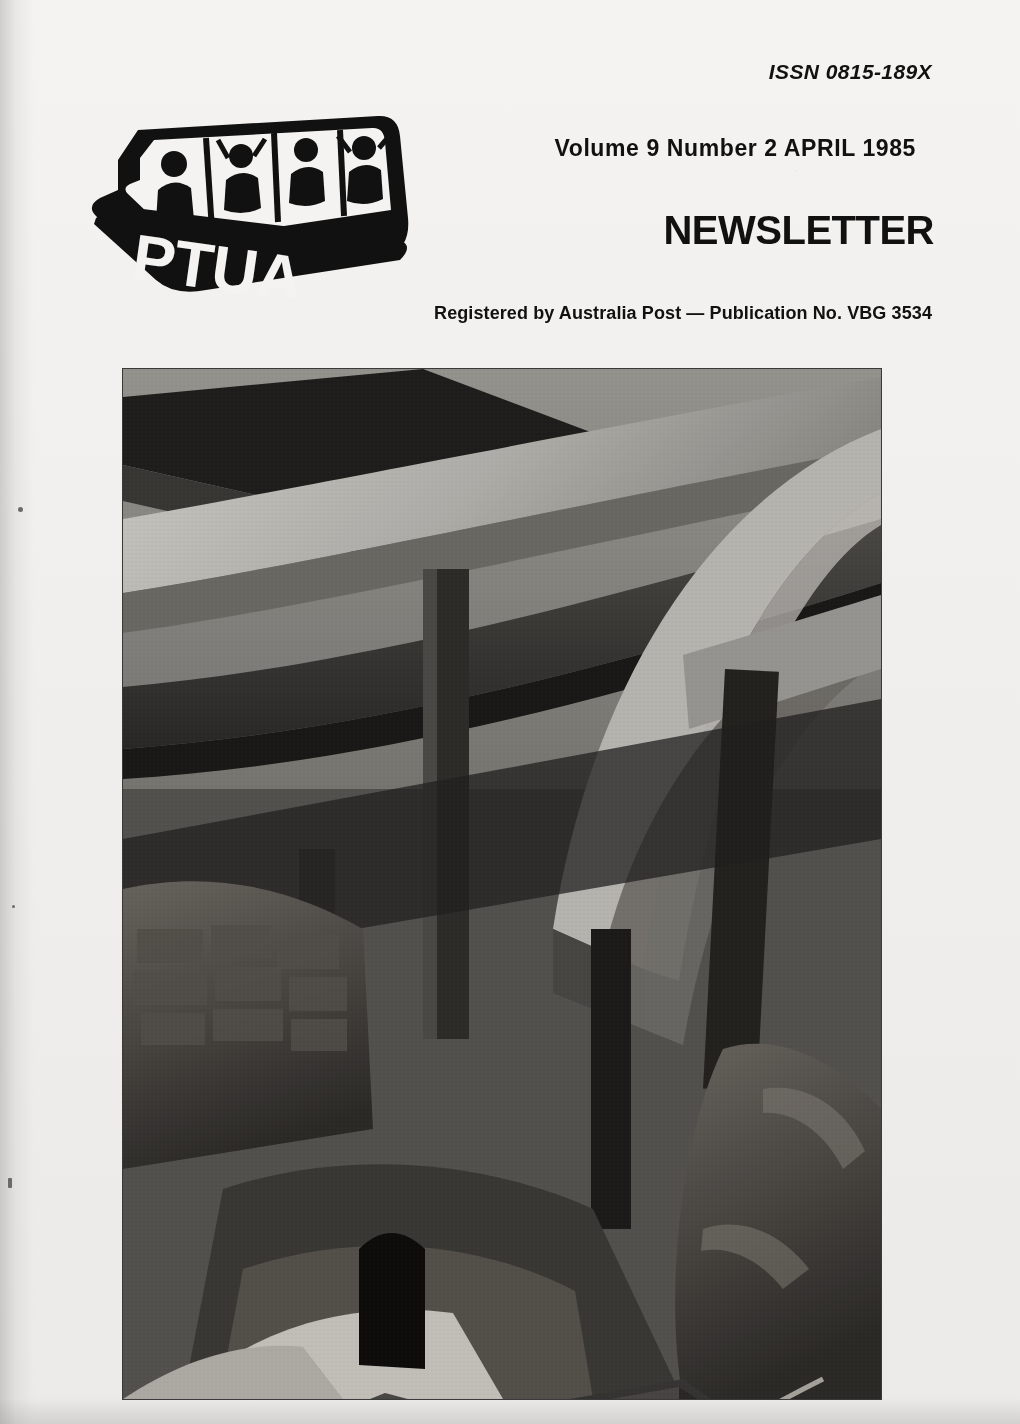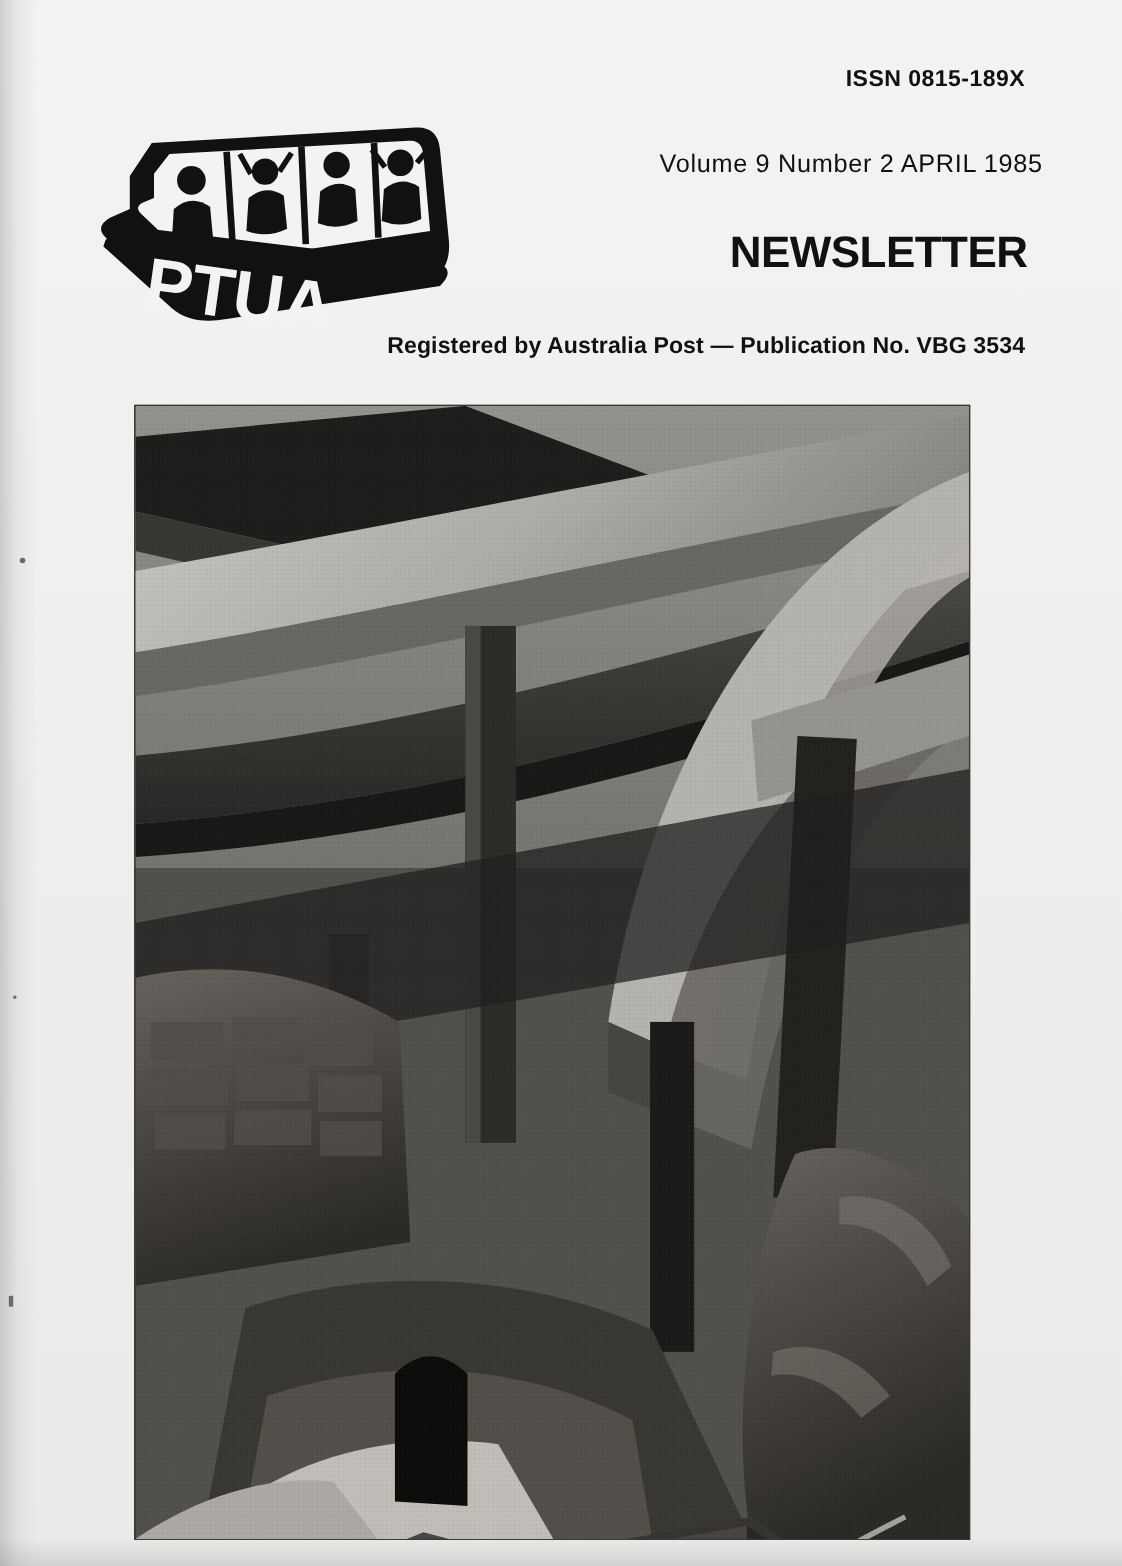--- a/index.html
+++ b/index.html
@@ -48,45 +48,46 @@
 
   
   .issn {
     position: absolute;
     right: 88px;
     top: 60px;
     font-size: 21px;
     font-weight: bold;
     letter-spacing: 0.4px;
     white-space: nowrap;
+    font-style: italic;
   }
   .volume {
     position: absolute;
-    right: 72px;
+    right: 104px;
     top: 135px;
     font-size: 23px;
-    font-weight: normal;
+    font-weight: bold;
     letter-spacing: 0.6px;
     white-space: nowrap;
   }
   .masthead {
     position: absolute;
     right: 86px;
     top: 210px;
     font-size: 40px;
     font-weight: bold;
     letter-spacing: -0.5px;
     line-height: 1;
     white-space: nowrap;
   }
   .registered {
     position: absolute;
     right: 88px;
     top: 303px;
-    font-size: 21px;
+    font-size: 18px;
     font-weight: bold;
     letter-spacing: 0.1px;
     white-space: nowrap;
   }
 
   
   .logo {
     position: absolute;
     left: 78px;
     top: 98px;

